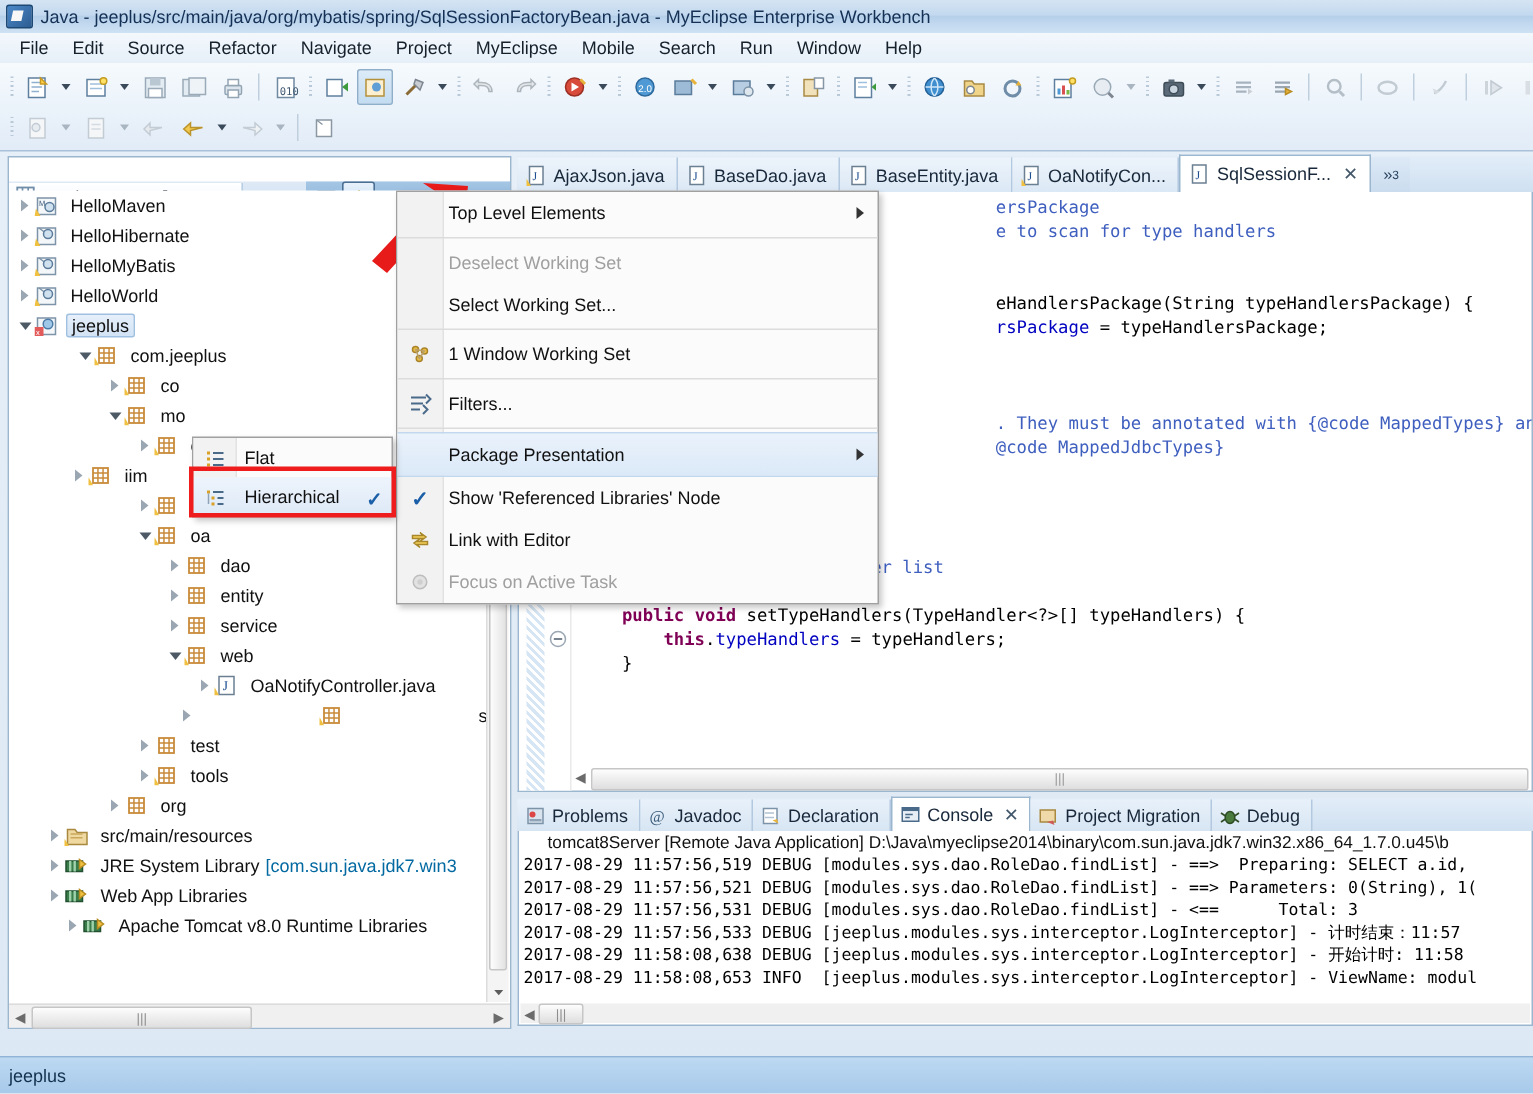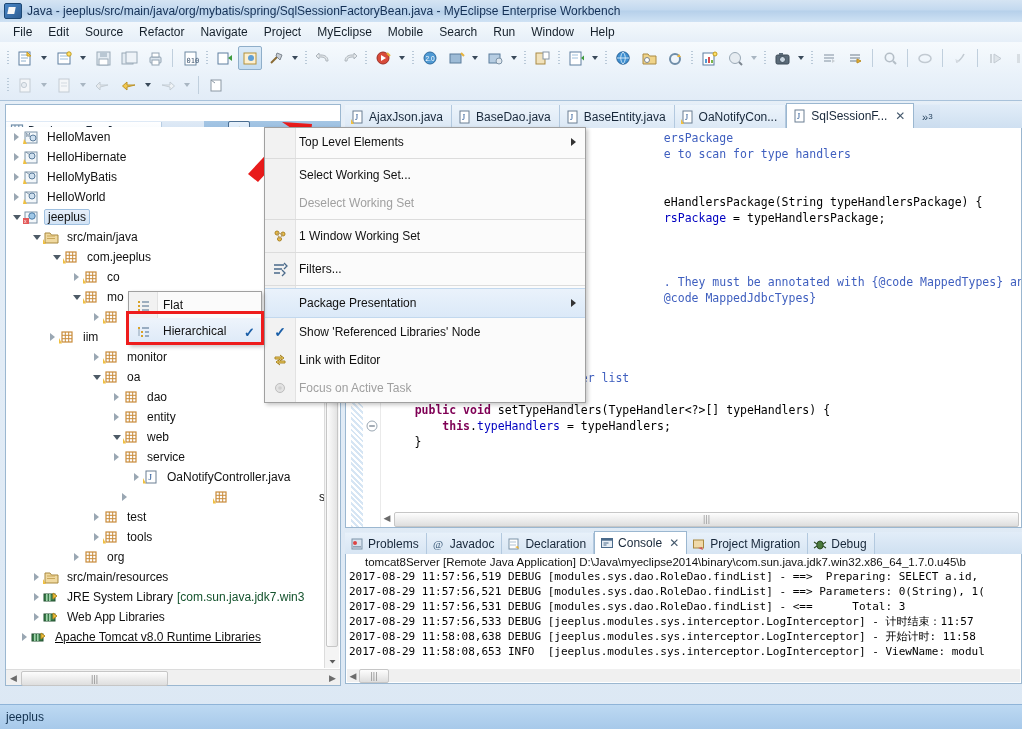--- a/index.html
+++ b/index.html
@@ -113,21 +113,21 @@
   }
   .trow { height: 20px; display:flex; align-items:center; white-space:nowrap; padding-left:4px; }
   .trow .exp {
     width: 13px; height: 20px; display:inline-flex; align-items:center; justify-content:center; flex:none;
   }
   .trow .exp i { display:block; width:0;height:0; }
   .exp.collapsed i { border-top:4px solid transparent; border-bottom:4px solid transparent; border-left:5px solid #9aa7b3; }
   .exp.expanded i { border-left:4px solid transparent; border-right:4px solid transparent; border-top:5px solid #4d5a66; }
   .trow .tico { width: 17px; height: 16px; margin-right:4px; flex:none; position:relative; }
   .trow .tlbl { font-size: 12px; color: #111; }
-  .trow .tsub { font-size: 12px; color: #14532d; margin-left:4px; }
+  .trow .tsub { font-size: 12px; color: #0369a1; margin-left:4px; }
   .trow.selected .tlbl-wrap { background: linear-gradient(to bottom,#e6effa,#d2e3f5); border:1px solid #9fc0e0; border-radius:2px; padding: 0 3px; }
   .tlbl-wrap { padding: 0 3px; }
 
   .vscroll {
     position: absolute; right: 1px; top: 23px; width: 14px; bottom: 17px;
     background: #f4f4f4; border-left: 1px solid #dcdcdc;
   }
   .vscroll .thumb {
     position:absolute; left:1px; right:1px; top: 2px; height: 515px;
     background: linear-gradient(to right,#fdfdfd,#e3e3e3); border:1px solid #c6c6c6; border-radius:2px;
@@ -672,31 +672,20 @@
               <i></i>
             </span>
             <span class="tico"><svg width="17" height="16">
                 <rect x="2" y="3" width="12" height="11" fill="#f3f7fa" stroke="#7d93a8"></rect>
                 <circle cx="9" cy="7" r="3.2" fill="#9fc8e8" stroke="#4a7aa5"></circle>
                 <rect x="0" y="9" width="6" height="6" fill="#e35a5a"></rect>
                 <text x="1" y="14" font-size="5" fill="#fff" font-family="sans-serif">x</text>
               </svg></span>
             <span class="tlbl-wrap"><span class="tlbl">jeeplus</span></span>
           </div>
-          <div class="trow" style="padding-left: 24px;">
-            <span class="exp expanded">
-              <i></i>
-            </span>
-            <span class="tico"><svg width="17" height="16">
-                <path d="M2 4h5l1.5 2H15v8H2z" fill="#f0d9a0" stroke="#a9893f"></path>
-                <path d="M4 7h8M4 9.5h8" stroke="#c9a85c"></path>
-                <path d="M0 10l3 5H-1z" fill="#f0c040"></path>
-              </svg></span>
-            <span class="tlbl-wrap"><span class="tlbl">src/main/java</span></span>
-          </div>
           <div class="trow" style="padding-left: 44px;">
             <span class="exp expanded">
               <i></i>
             </span>
             <span class="tico"><svg width="17" height="16">
                 <rect x="3" y="3" width="10" height="10" fill="none" stroke="#c98b3a" stroke-width="1.2"></rect>
                 <path d="M3 6.3h10M3 9.7h10M6.3 3v10M9.7 3v10" stroke="#c98b3a" stroke-width="1"></path>
                 <path d="M0 9l3 5.5H-1z" fill="#f0c040"></path>
               </svg></span>
             <span class="tlbl-wrap"><span class="tlbl">com.jeeplus</span></span>
@@ -781,39 +770,39 @@
             <span class="exp collapsed">
               <i></i>
             </span>
             <span class="tico"><svg width="17" height="16">
                 <rect x="3" y="3" width="10" height="10" fill="none" stroke="#c98b3a" stroke-width="1.2"></rect>
                 <path d="M3 6.3h10M3 9.7h10M6.3 3v10M9.7 3v10" stroke="#c98b3a" stroke-width="1"></path>
               </svg></span>
             <span class="tlbl-wrap"><span class="tlbl">entity</span></span>
           </div>
           <div class="trow" style="padding-left: 104px;">
+            <span class="exp collapsed">
+              <i></i>
+            </span>
+            <span class="tico"><svg width="17" height="16">
+                <rect x="3" y="3" width="10" height="10" fill="none" stroke="#c98b3a" stroke-width="1.2"></rect>
+                <path d="M3 6.3h10M3 9.7h10M6.3 3v10M9.7 3v10" stroke="#c98b3a" stroke-width="1"></path>
+              </svg></span>
+            <span class="tlbl-wrap"><span class="tlbl">service</span></span>
+          </div>
+          <div class="trow" style="padding-left: 104px;">
             <span class="exp expanded">
               <i></i>
             </span>
             <span class="tico"><svg width="17" height="16">
                 <rect x="3" y="3" width="10" height="10" fill="none" stroke="#c98b3a" stroke-width="1.2"></rect>
                 <path d="M3 6.3h10M3 9.7h10M6.3 3v10M9.7 3v10" stroke="#c98b3a" stroke-width="1"></path>
                 <path d="M0 9l3 5.5H-1z" fill="#f0c040"></path>
               </svg></span>
             <span class="tlbl-wrap"><span class="tlbl">web</span></span>
-          </div>
-          <div class="trow" style="padding-left: 104px;">
-            <span class="exp collapsed">
-              <i></i>
-            </span>
-            <span class="tico"><svg width="17" height="16">
-                <rect x="3" y="3" width="10" height="10" fill="none" stroke="#c98b3a" stroke-width="1.2"></rect>
-                <path d="M3 6.3h10M3 9.7h10M6.3 3v10M9.7 3v10" stroke="#c98b3a" stroke-width="1"></path>
-              </svg></span>
-            <span class="tlbl-wrap"><span class="tlbl">service</span></span>
           </div>
           <div class="trow" style="padding-left: 124px;">
             <span class="exp collapsed">
               <i></i>
             </span>
             <span class="tico"><svg width="17" height="16">
                 <rect x="3" y="2" width="10" height="12" fill="#fff" stroke="#6b7f93"></rect>
                 <text x="5.5" y="11" font-size="9" fill="#1d4e8f" font-family="serif">J</text>
                 <path d="M0 9l3 5.5H-1z" fill="#f0c040"></path>
               </svg></span>
@@ -889,21 +878,21 @@
               <i></i>
             </span>
             <span class="tico"><svg width="17" height="16">
                 <rect x="1" y="5" width="11" height="7" fill="#3a7d4a" stroke="#225031"></rect>
                 <rect x="3" y="5" width="1.6" height="7" fill="#9fd2ab"></rect>
                 <rect x="6" y="5" width="1.6" height="7" fill="#9fd2ab"></rect>
                 <path d="M10 4l4 3-4 3z" fill="#f0c040" stroke="#b58b1f"></path>
               </svg></span>
             <span class="tlbl-wrap"><span class="tlbl">Web App Libraries</span></span>
           </div>
-          <div class="trow" style="padding-left: 12px; text-decoration: underline;">
+          <div class="trow" style="padding-left: 36px;">
             <span class="exp collapsed">
               <i></i>
             </span>
             <span class="tico"><svg width="17" height="16">
                 <rect x="1" y="5" width="11" height="7" fill="#3a7d4a" stroke="#225031"></rect>
                 <rect x="3" y="5" width="1.6" height="7" fill="#9fd2ab"></rect>
                 <rect x="6" y="5" width="1.6" height="7" fill="#9fd2ab"></rect>
                 <path d="M10 4l4 3-4 3z" fill="#f0c040" stroke="#b58b1f"></path>
               </svg></span>
             <span class="tlbl-wrap"><span class="tlbl">Apache Tomcat v8.0 Runtime Libraries</span></span>
@@ -1078,27 +1067,27 @@
 
   <div class="ctxmenu">
     <div class="gut"></div>
     <div id="ctx-items">
         <div class="cmi">
           <span class="ic"></span>
           <span class="lb">Top Level Elements</span>
           <span class="sub"></span>
         </div>
         <div class="csep"></div>
+        <div class="cmi dim">
+          <span class="ic"></span>
+          <span class="lb">Deselect Working Set</span>
+        </div>
         <div class="cmi">
           <span class="ic"></span>
           <span class="lb">Select Working Set...</span>
-        </div>
-        <div class="cmi dim">
-          <span class="ic"></span>
-          <span class="lb">Deselect Working Set</span>
         </div>
         <div class="csep"></div>
         <div class="cmi">
           <span class="ic">
             <svg width="16" height="16">
               <circle cx="5" cy="5" r="2" fill="#f0c040" stroke="#a9832a"></circle>
               <circle cx="11" cy="6" r="2" fill="#f0c040" stroke="#a9832a"></circle>
               <circle cx="7.5" cy="11" r="2" fill="#f0c040" stroke="#a9832a"></circle>
               <path d="M5 5L11 6L7.5 11z" fill="none" stroke="#b9a06a"></path>
             </svg>

